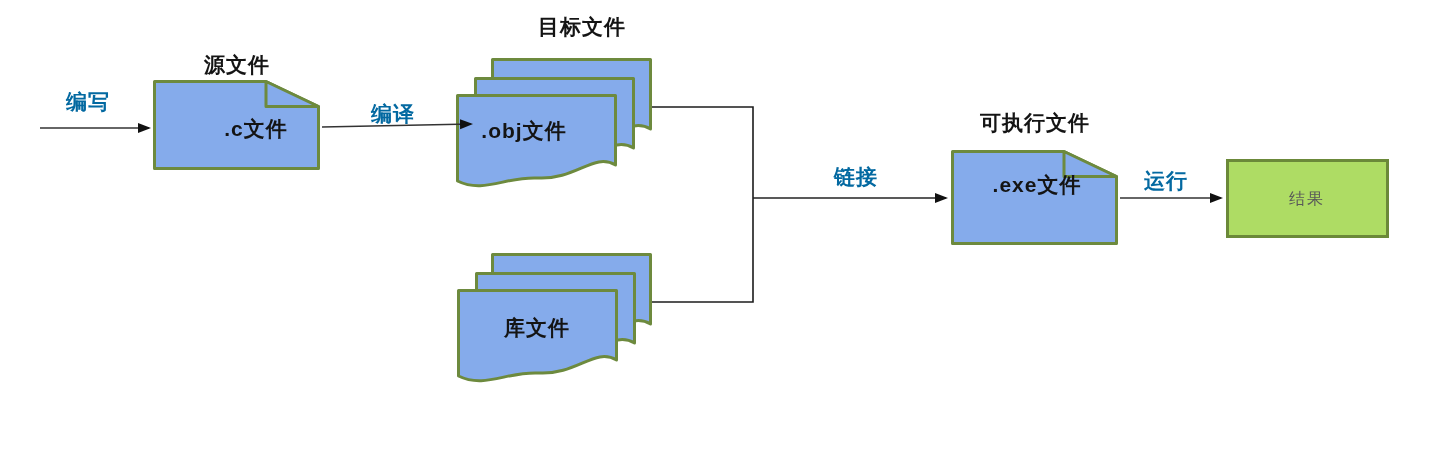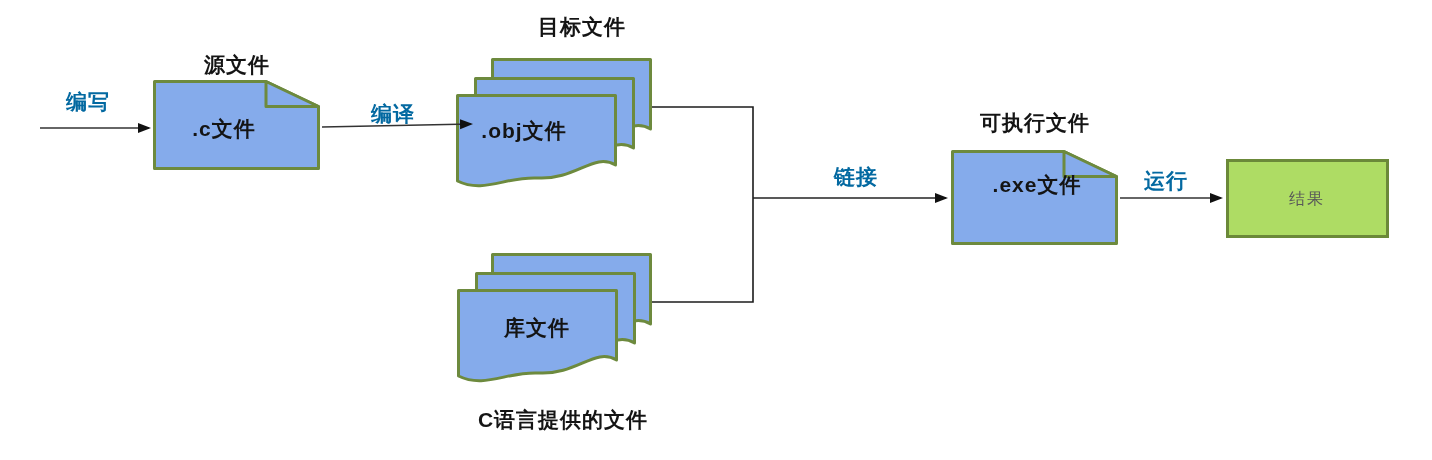--- a/index.html
+++ b/index.html
@@ -76,29 +76,28 @@
     </g>
     <g>
       <line x1="753" y1="198" x2="946" y2="198" stroke="#222" stroke-width="1.6" marker-end="url(#ah)"></line>
     </g>
     <g>
       <line x1="1120" y1="198" x2="1221" y2="198" stroke="#333" stroke-width="1.6" marker-end="url(#ah)"></line>
     </g>
   </svg>
 
   <div class="lbl" style="left:237px;top:64px">源文件</div>
-  <div class="lbl" style="left:224px;top:128px">.c文件</div>
+  <div class="lbl" style="left:256px;top:128px">.c文件</div>
   <div class="lbl edge-lbl" style="left:88px;top:101px">编写</div>
   <div class="lbl edge-lbl" style="left:393px;top:113px">编译</div>
 
   <div class="lbl" style="left:582px;top:26px">目标文件</div>
   <div class="lbl" style="left:524px;top:130px">.obj文件</div>
 
   <div class="lbl" style="left:537px;top:327px">库文件</div>
-  <div class="lbl" style="left:563px;top:419px">C语言提供的文件</div>
 
   <div class="lbl edge-lbl" style="left:856px;top:176px">链接</div>
 
   <div class="lbl" style="left:1035px;top:122px">可执行文件</div>
   <div class="lbl" style="left:1037px;top:184px">.exe文件</div>
 
   <div class="lbl edge-lbl" style="left:1166px;top:180px">运行</div>
 
   <div class="lbl result-lbl" style="left:1307px;top:199px">结果</div>
 

